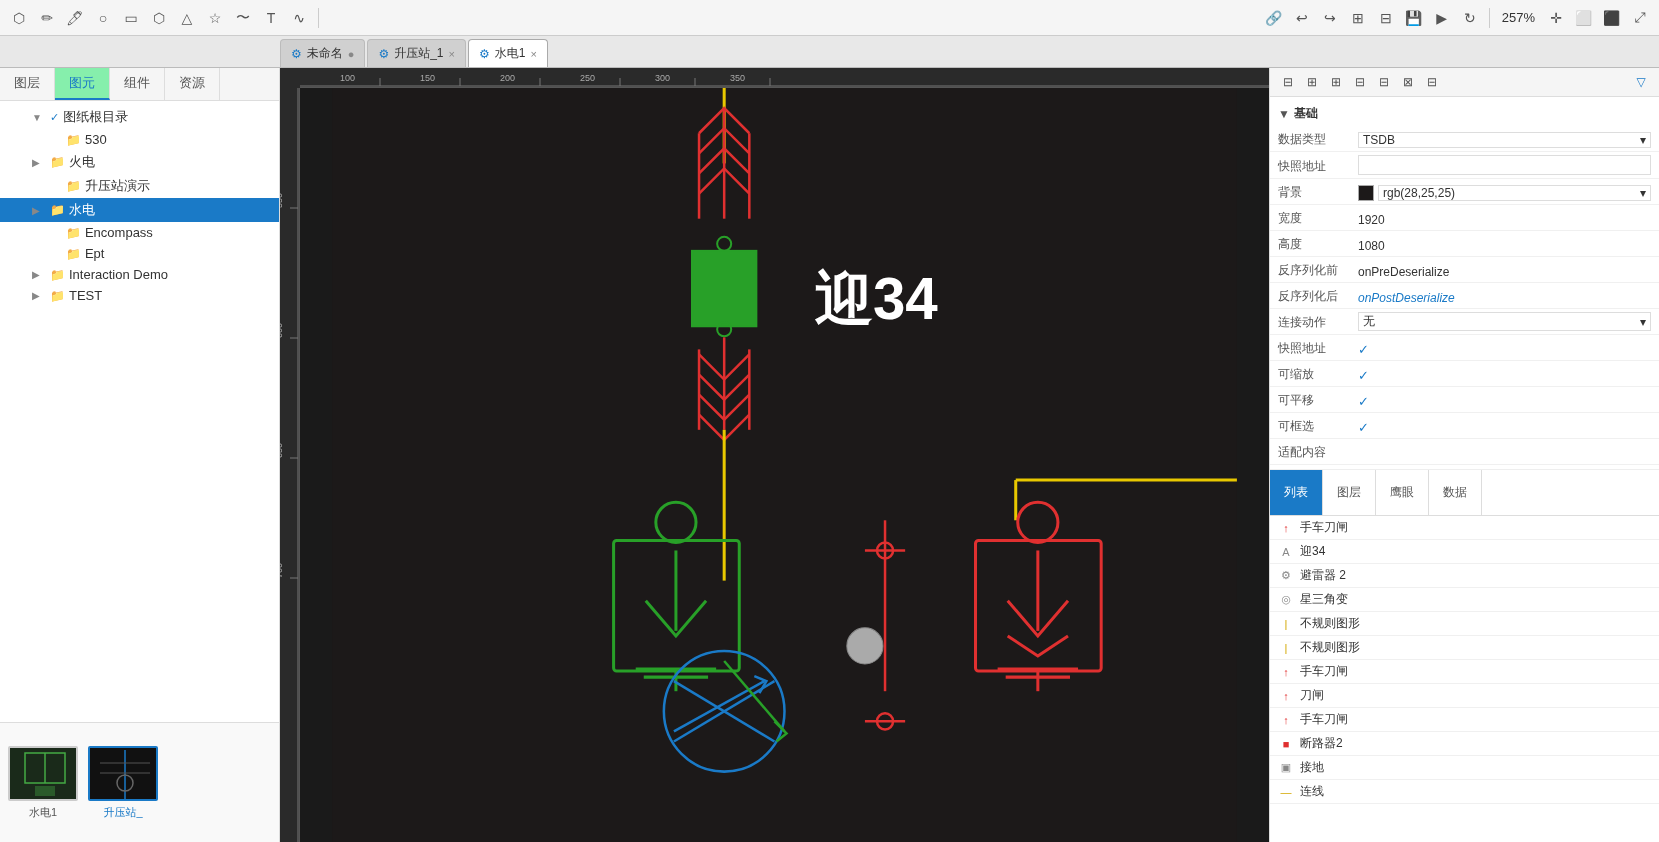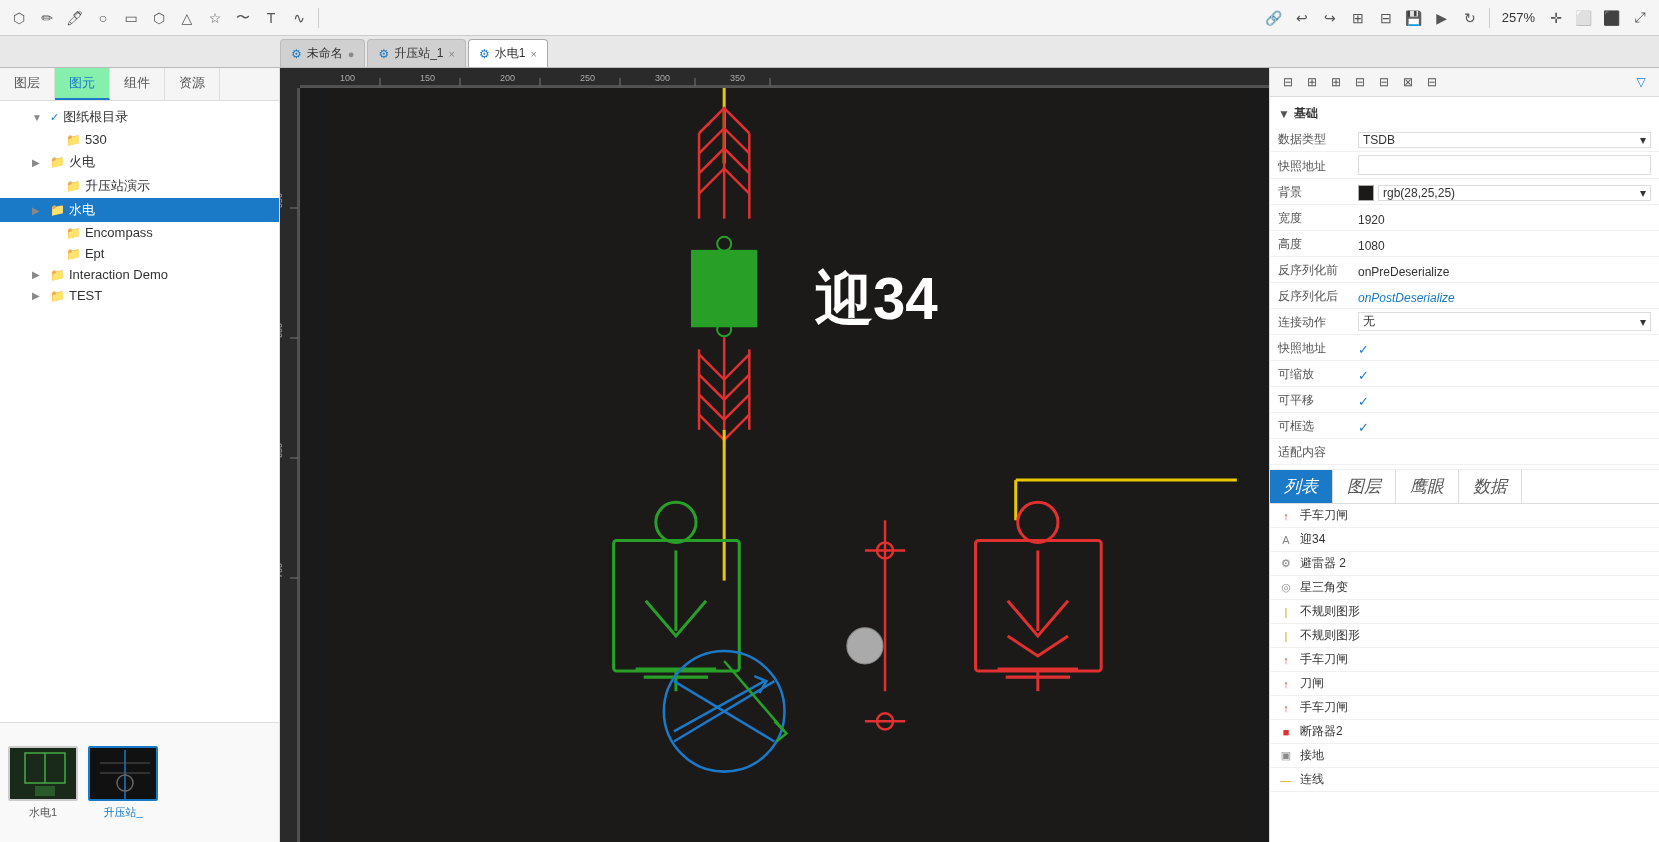--- a/index.html
+++ b/index.html
@@ -204,26 +204,25 @@
     .prop-color-box { width: 16px; height: 16px; border: 1px solid #aaa; flex-shrink: 0; }
     .prop-check { color: #1a7ac7; font-size: 13px; }
     .prop-link { color: #1a7ac7; cursor: pointer; font-style: italic; }
 
     
     .rp-bottom-tabs {
       display: flex;
       border-bottom: 1px solid #ddd;
     }
     .rp-tab {
-      padding: 5px 14px;
+      padding: 14px 14px;
       cursor: pointer;
-      font-size: 17px;
+      font-size: 12px;
       color: #555;
       border-right: 1px solid #ddd;
-      font-style: italic;
     }
     .rp-tab.active {
       background: #1a7ac7;
       color: #fff;
     }
     .rp-list { flex: 1; overflow-y: auto; }
     .rp-list-item {
       display: flex; align-items: center;
       padding: 3px 8px;
       border-bottom: 1px solid #f0f0f0;

